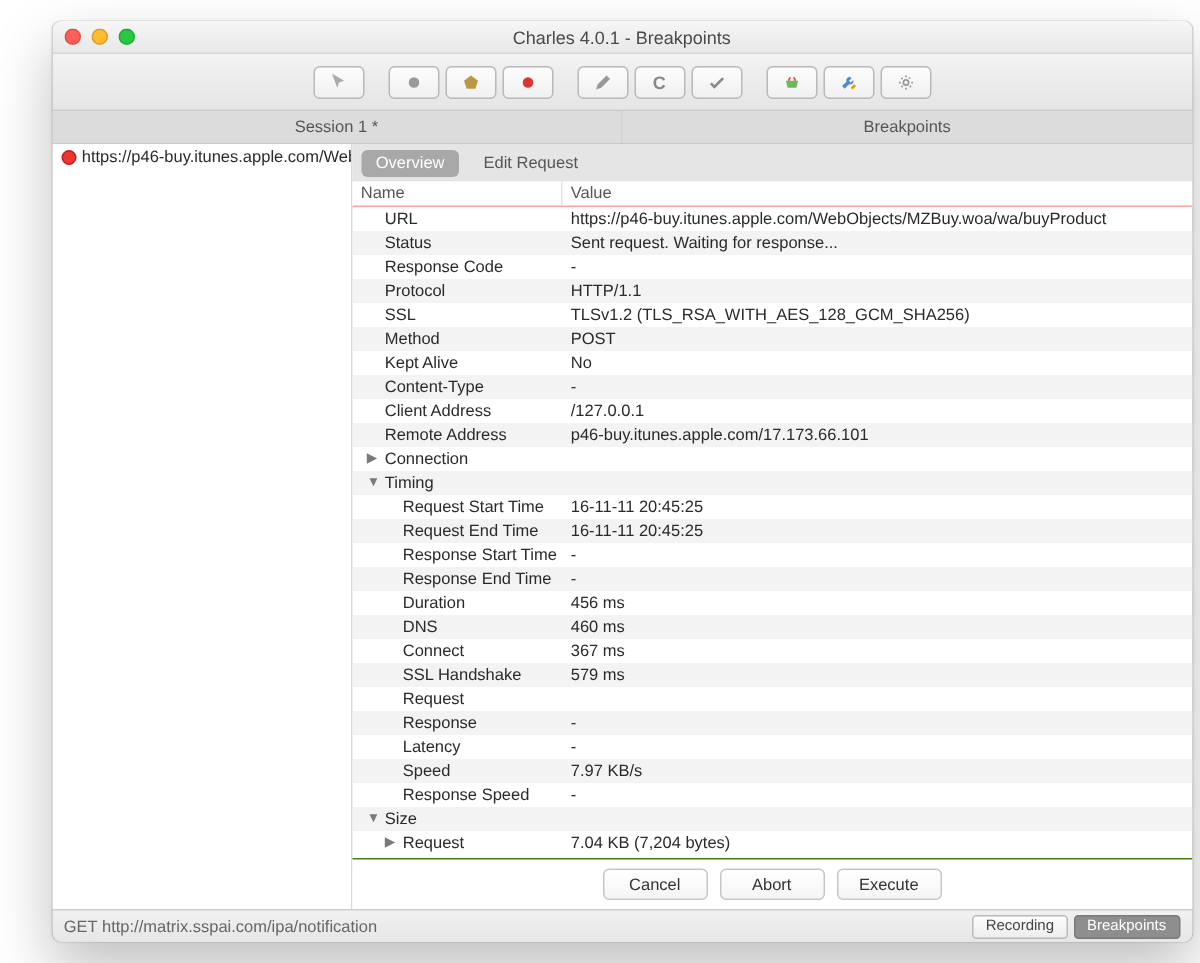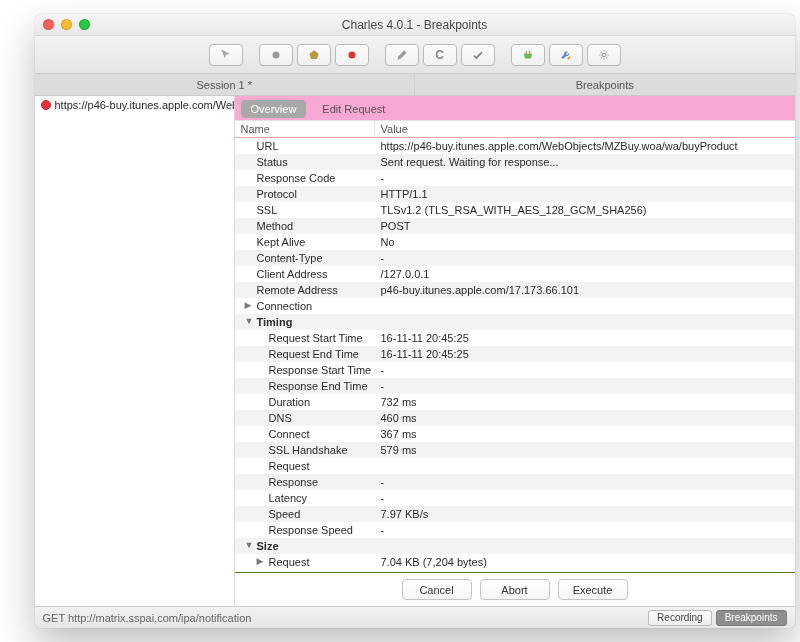--- a/index.html
+++ b/index.html
@@ -124,21 +124,21 @@
   .mainpane {
     flex: 1;
     display: flex;
     flex-direction: column;
     min-width: 0;
   }
   .innertabs {
     display: flex;
     gap: 6px;
     padding: 4px 6px 2px 6px;
-    background: #f9a8d4;
+    background: #e5e5e5;
     border-bottom: 1px solid #e3e3e3;
   }
   .innertab {
     height: 18px;
     padding: 0 10px;
     border-radius: 4px;
     font-size: 11px;
     color: #555;
     display: flex;
     align-items: center;
@@ -183,21 +183,21 @@
     padding-left: 6px;
     white-space: nowrap;
     overflow: hidden;
   }
   .disc {
     position: absolute;
     margin-left: -12px;
     color: #7a7a7a;
     font-size: 9px;
   }
-  .section-name { font-weight: bold; text-align: center; }
+  .section-name { font-weight: normal; text-align: center; }
   .buttonbar {
     padding: 6px;
     display: flex;
     justify-content: center;
     gap: 8px;
     border-top: 1px solid #4d7c0f;
     background:#fff;
   }
   .btn {
     min-width: 70px;
@@ -393,21 +393,21 @@
           <div class="row">
             <div class="cell-name indent1"><span>Response Start Time</span></div>
             <div class="cell-value">-</div>
           </div>
           <div class="row">
             <div class="cell-name indent1"><span>Response End Time</span></div>
             <div class="cell-value">-</div>
           </div>
           <div class="row">
             <div class="cell-name indent1"><span>Duration</span></div>
-            <div class="cell-value">732 ms</div>
+            <div class="cell-value">456 ms</div>
           </div>
           <div class="row">
             <div class="cell-name indent1"><span>DNS</span></div>
             <div class="cell-value">460 ms</div>
           </div>
           <div class="row">
             <div class="cell-name indent1"><span>Connect</span></div>
             <div class="cell-value">367 ms</div>
           </div>
           <div class="row">

